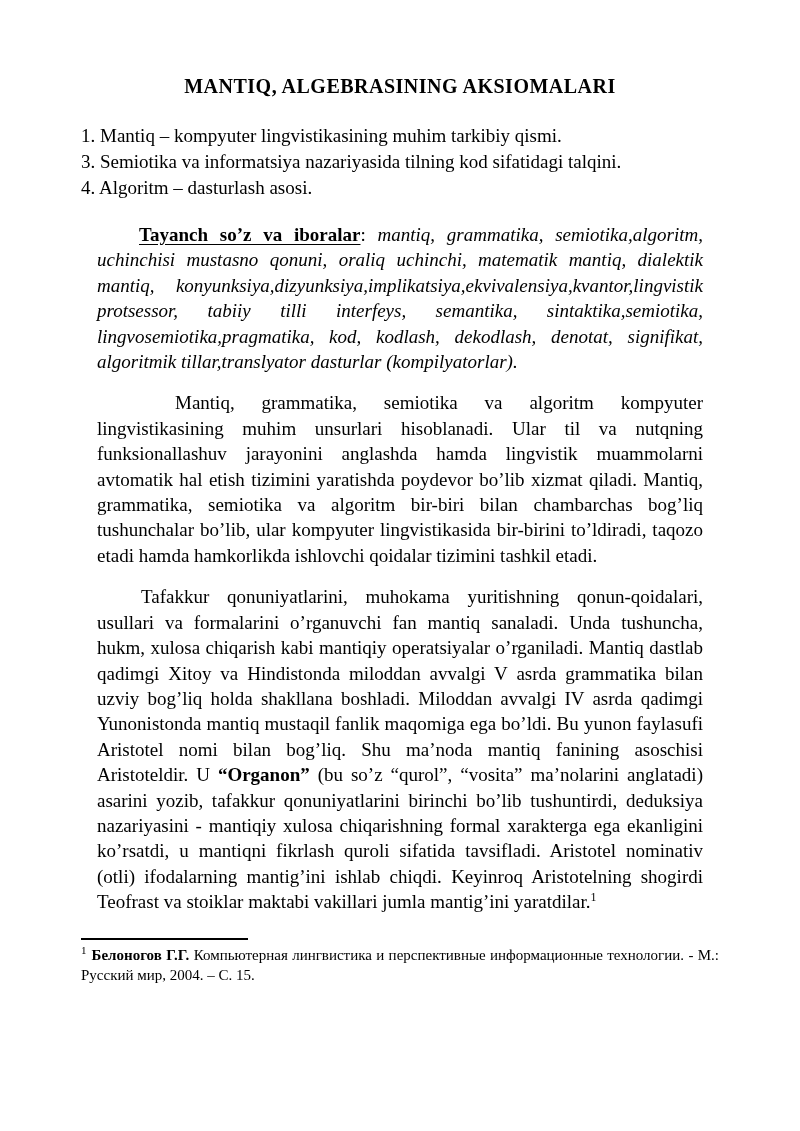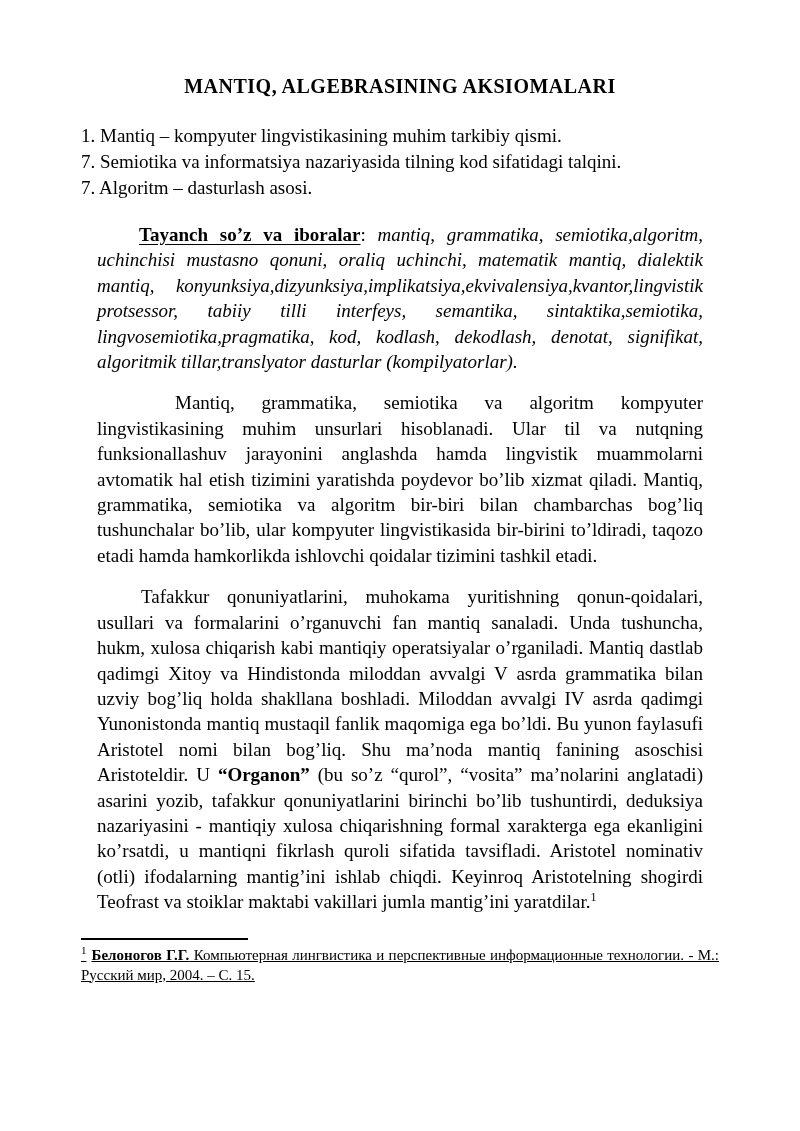--- a/index.html
+++ b/index.html
@@ -63,21 +63,20 @@
   .para-history { text-indent: 44px; }
   .para-cont    { text-indent: 60px; text-align-last: justify; }
   .organon-bold { font-weight: bold; }
   sup.fnref {
     font-size: 12px;
     line-height: 0;
     vertical-align: super;
   }
   .footnote {
     margin-top: 23px;
-    text-decoration: underline;
   }
   .fn-rule {
     width: 167px;
     height: 2px;
     background: #000000;
     margin: 0 0 5px 0;
   }
   .fn-text {
     margin: 0;
     font-size: 15px;
@@ -97,22 +96,22 @@
 </head>
 <body>
 
 <div class="page">
 
   <h1 class="doc-title">MANTIQ, ALGEBRASINING AKSIOMALARI</h1>
 
 
   <div class="plan">
     <div class="plan-item">1. Mantiq – kompyuter lingvistikasining muhim tarkibiy qismi.</div>
-    <div class="plan-item">7. Semiotika va informatsiya nazariyasida tilning kod sifatidagi talqini.</div>
-    <div class="plan-item">7. Algoritm – dasturlash asosi.</div>
+    <div class="plan-item">3. Semiotika va informatsiya nazariyasida tilning kod sifatidagi talqini.</div>
+    <div class="plan-item">4. Algoritm – dasturlash asosi.</div>
   </div>
 
   <p class="block keywords"><span class="kw-label">Tayanch so’z va iboralar</span><span class="kw-sep">: </span><span class="kw-terms">mantiq, grammatika, semiotika,algoritm, uchinchisi mustasno qonuni, oraliq uchinchi, matematik mantiq, dialektik mantiq, konyunksiya,dizyunksiya,implikatsiya,ekvivalensiya,kvantor,lingvistik protsessor, tabiiy tilli interfeys, semantika, sintaktika,semiotika, lingvosemiotika,pragmatika, kod, kodlash, dekodlash, denotat, signifikat, algoritmik tillar,translyator dasturlar (kompilyatorlar).</span></p>
 
   <p class="block para-intro">Mantiq, grammatika, semiotika va algoritm kompyuter lingvistikasining muhim unsurlari hisoblanadi. Ular til va nutqning funksionallashuv jarayonini anglashda hamda lingvistik muammolarni avtomatik hal etish tizimini yaratishda poydevor bo’lib xizmat qiladi. Mantiq, grammatika, semiotika va algoritm bir-biri bilan chambarchas bog’liq tushunchalar bo’lib, ular kompyuter lingvistikasida bir-birini to’ldiradi, taqozo etadi hamda hamkorlikda ishlovchi qoidalar tizimini tashkil etadi.</p>
 
   <p class="block para-history"><span>Tafakkur qonuniyatlarini, muhokama yuritishning qonun-qoidalari, usullari va formalarini o’rganuvchi fan mantiq sanaladi. Unda tushuncha, hukm, xulosa chiqarish kabi mantiqiy operatsiyalar o’rganiladi. Mantiq dastlab qadimgi Xitoy va Hindistonda miloddan avvalgi V asrda grammatika bilan uzviy bog’liq holda shakllana boshladi. Miloddan avvalgi IV asrda qadimgi Yunonistonda mantiq mustaqil fanlik maqomiga ega bo’ldi. Bu yunon faylasufi Aristotel nomi bilan bog’liq. Shu ma’noda mantiq fanining asoschisi Aristoteldir. U </span><span class="organon-bold">“Organon”</span><span> (bu so’z “qurol”, “vosita” ma’nolarini anglatadi) asarini yozib, tafakkur qonuniyatlarini birinchi bo’lib tushuntirdi, deduksiya nazariyasini - mantiqiy xulosa chiqarishning formal xarakterga ega ekanligini ko’rsatdi, u mantiqni fikrlash quroli sifatida tavsifladi. Aristotel nominativ (otli) ifodalarning mantig’ini ishlab chiqdi. Keyinroq Aristotelning shogirdi Teofrast va stoiklar maktabi vakillari jumla mantig’ini yaratdilar.</span><sup class="fnref">1</sup></p>
 
 
   <div class="footnote">

